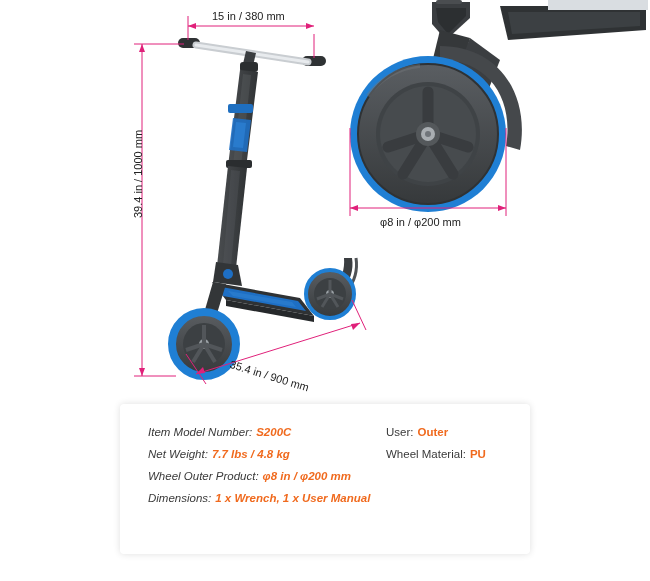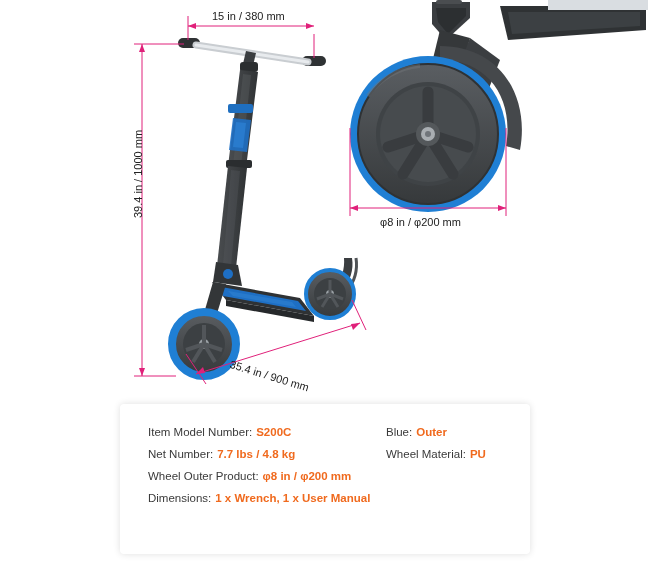--- a/index.html
+++ b/index.html
@@ -62,20 +62,21 @@
     display: flex;
     align-items: baseline;
     margin-bottom: 10px;
     font-size: 11.5px;
     color: #333333;
   }
   .spec-left {
     display: flex;
     align-items: flex-end;
     min-width: 238px;
+    font-style: italic;
   }
   .spec-right {
     display: flex;
     align-items: baseline;
   }
   .spec-key {
     color: #3a3a3a;
     margin-right: 4px;
   }
   .spec-val {
@@ -267,28 +268,28 @@
 
   <div class="specs-card">
     <div class="spec-rows">
 
       <div class="spec-row">
         <div class="spec-left">
           <span class="spec-key">Item Model Number:</span>
           <span class="spec-val">S200C</span>
         </div>
         <div class="spec-right">
-          <span class="spec-key">Blue:</span>
+          <span class="spec-key">User:</span>
           <span class="spec-val">Outer</span>
         </div>
       </div>
 
       <div class="spec-row">
         <div class="spec-left">
-          <span class="spec-key">Net Number:</span>
+          <span class="spec-key">Net Weight:</span>
           <span class="spec-val">7.7 lbs / 4.8 kg</span>
         </div>
         <div class="spec-right">
           <span class="spec-key">Wheel Material:</span>
           <span class="spec-val">PU</span>
         </div>
       </div>
 
       <div class="spec-row">
         <div class="spec-left">

